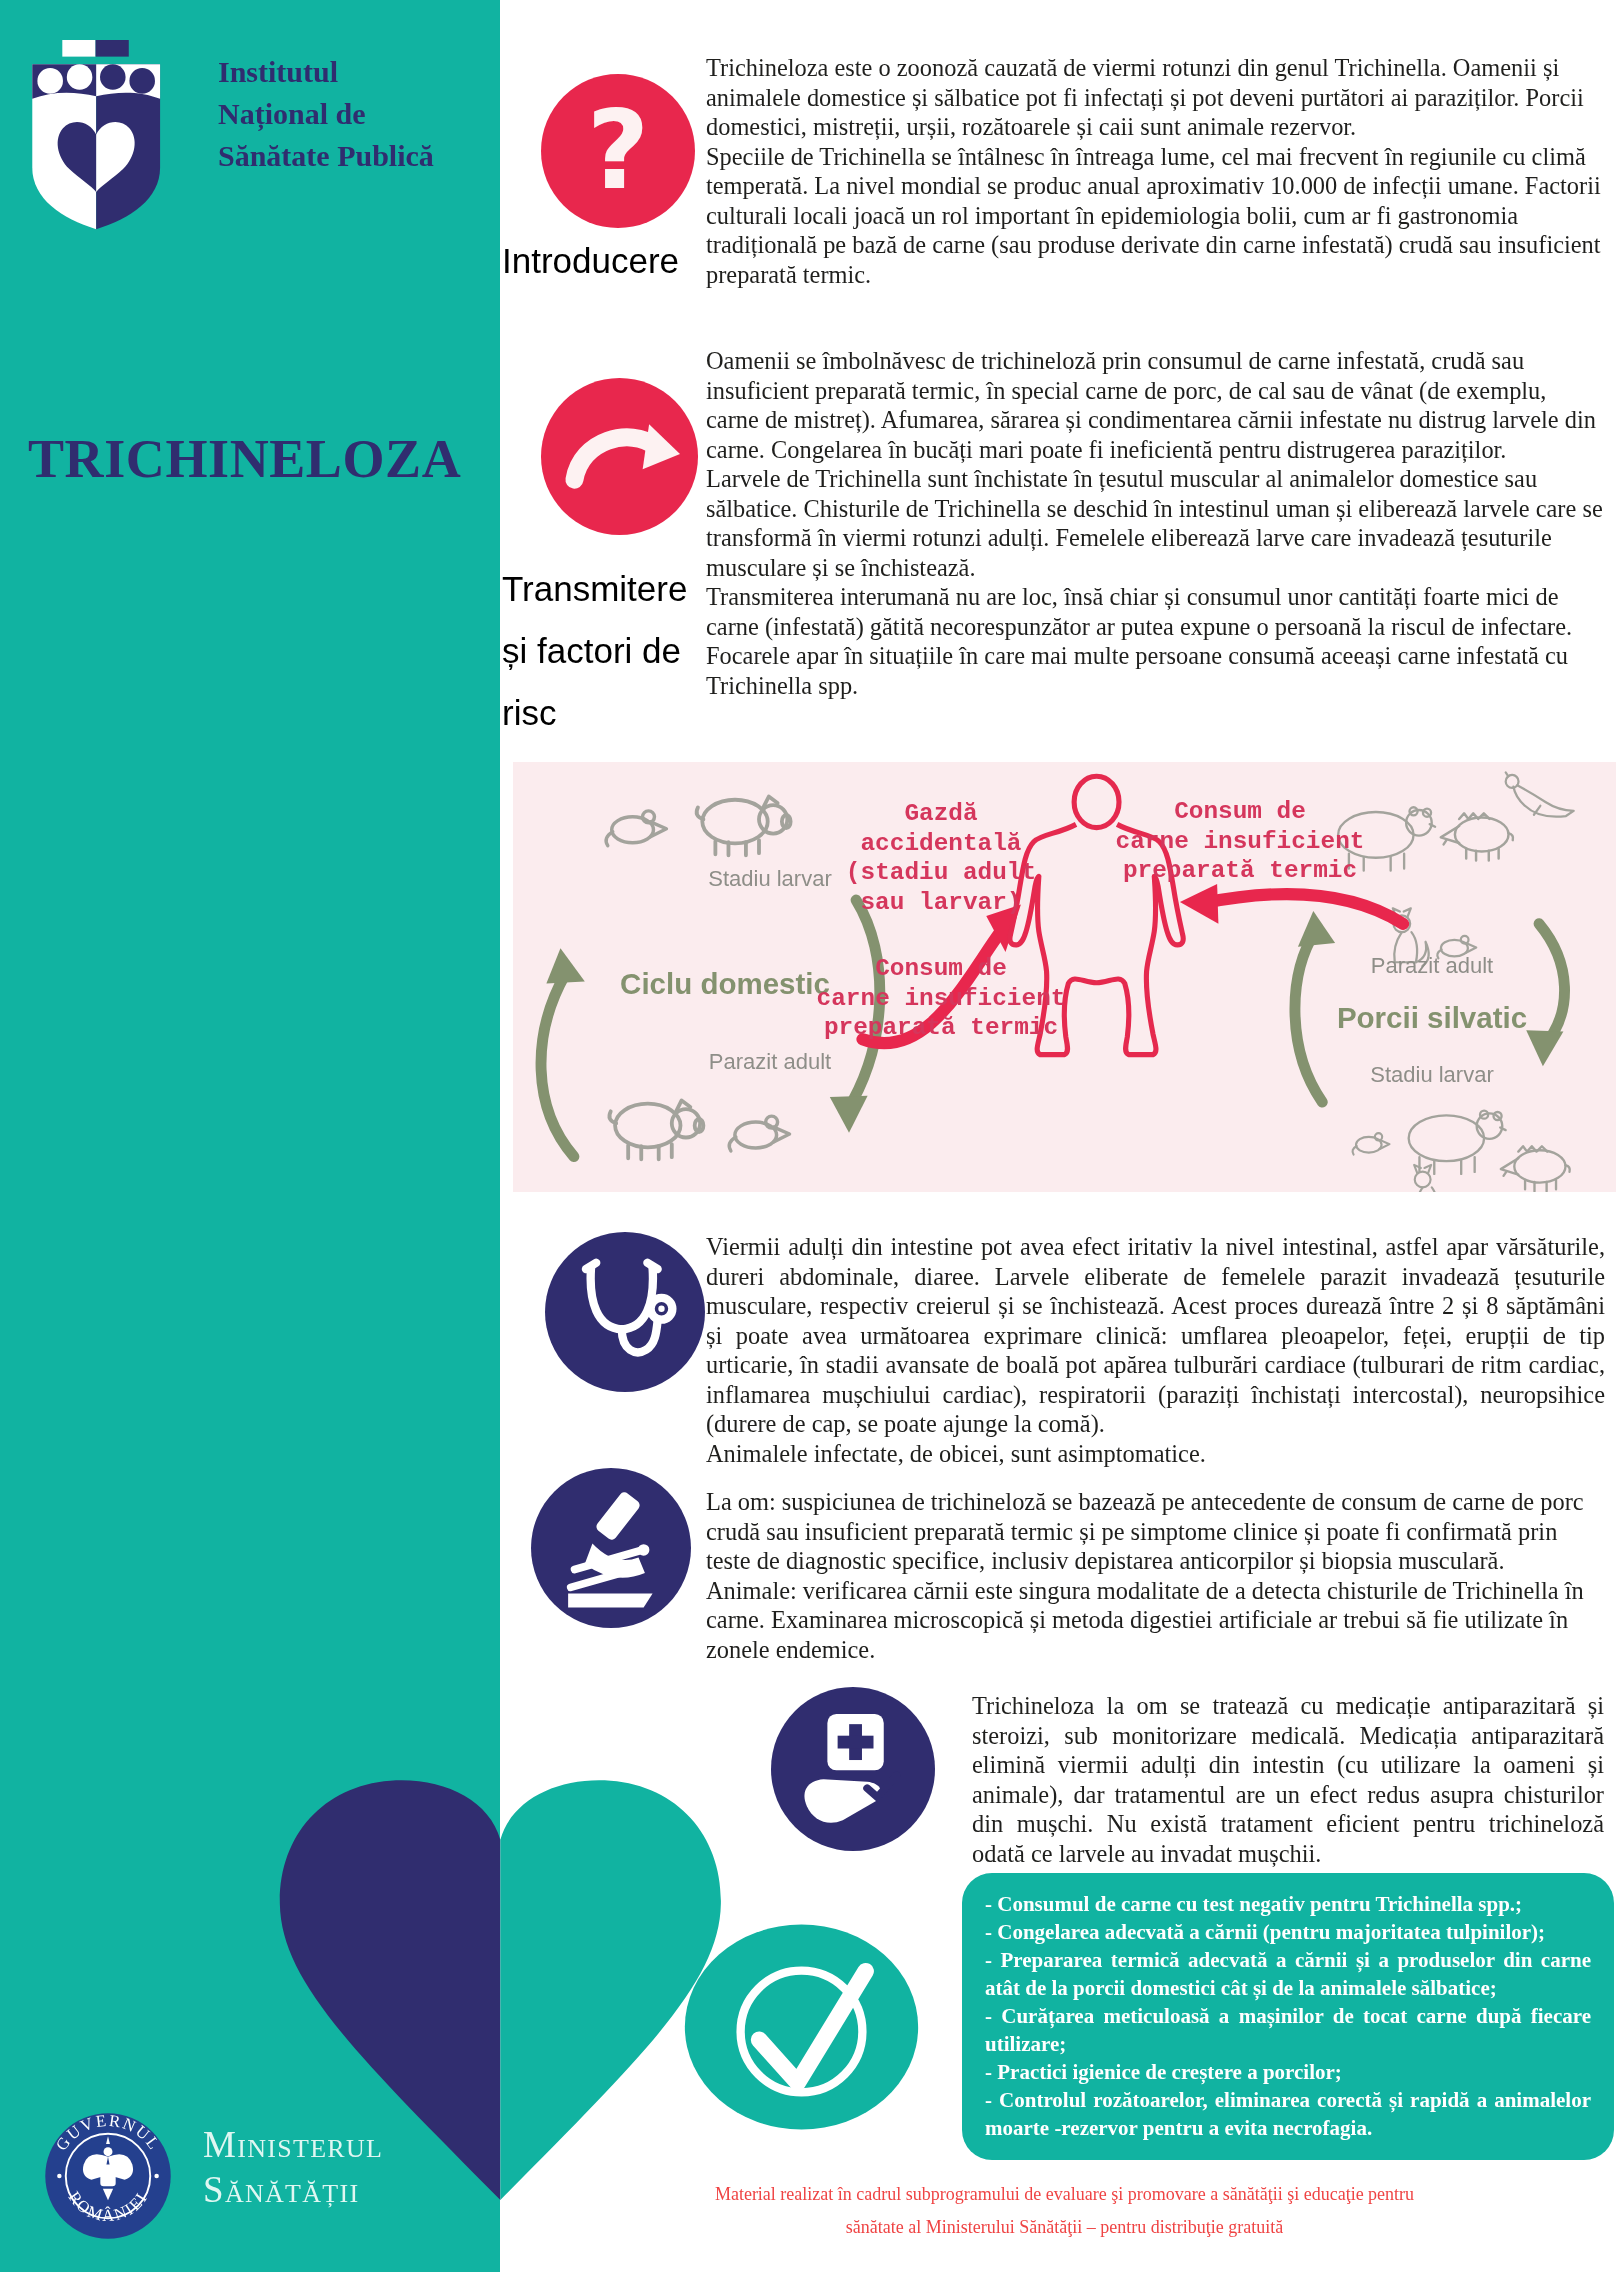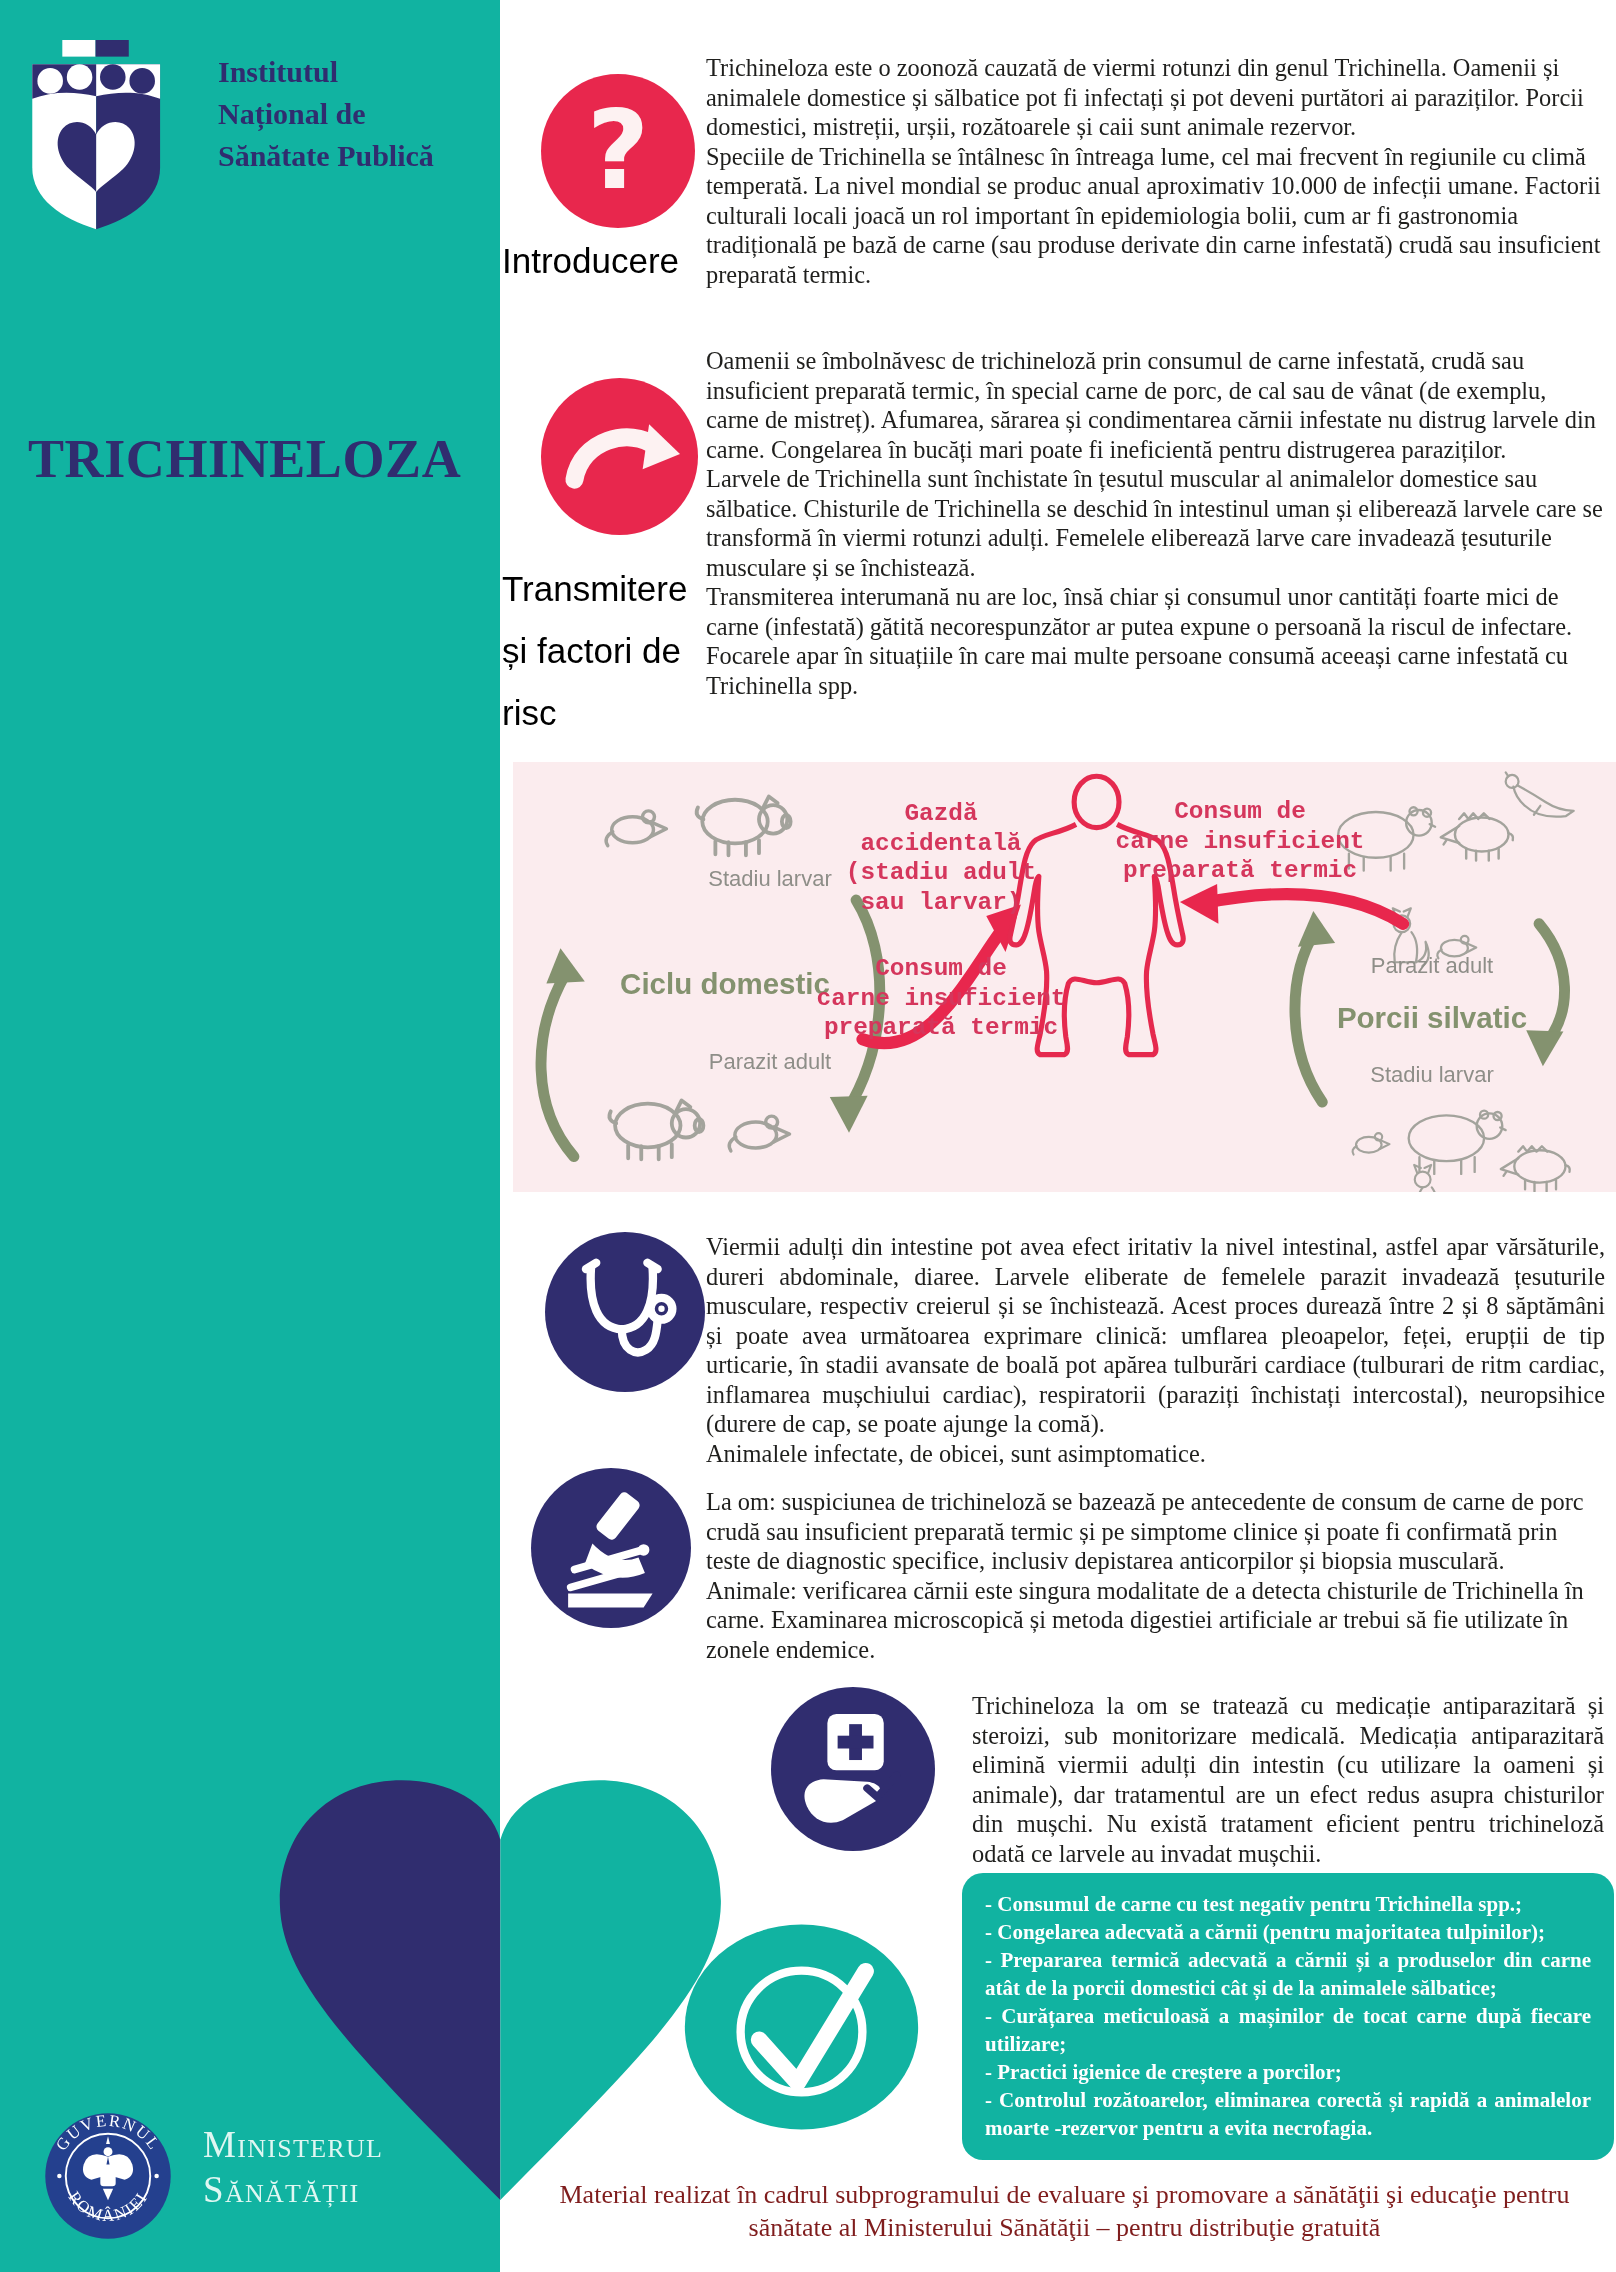--- a/index.html
+++ b/index.html
@@ -26,27 +26,27 @@
   .panel .dlabel{position:absolute;transform:translateX(-50%);color:#8e8e88;white-space:nowrap;
                  font-family:"Liberation Sans",sans-serif;font-size:22px;}
   .panel .dtitle{position:absolute;transform:translateX(-50%);color:#84926f;white-space:nowrap;
                  font-family:"Liberation Sans",sans-serif;font-size:29.5px;font-weight:bold;}
   .panel .dred{position:absolute;transform:translateX(-50%);color:#d5365c;text-align:center;
                font-family:Liberation Mono, monospace;font-size:24.4px;line-height:29.5px;font-weight:600;
                white-space:nowrap;}
   .dsvg{position:absolute;left:0;top:0;}
   
   .prevbox{position:absolute;left:962px;top:1873px;width:652px;height:287px;background:#11b3a1;
-           border-radius:21px;box-sizing:border-box;padding:16.7px 23px;}
+           border-radius:30px;box-sizing:border-box;padding:16.7px 23px;}
   .prevbox .item{color:#ffffff;font-size:21px;line-height:28px;font-weight:bold;text-align:justify;}
   
   .ministry{position:absolute;left:203px;top:2122px;color:#dff7f2;font-variant:small-caps;
             font-size:37px;line-height:45px;letter-spacing:1.3px;}
-  .footnote{position:absolute;left:513px;top:2178px;width:1103px;text-align:center;color:#7f1d1d;
-            font-size:26px;line-height:33px;}
+  .footnote{position:absolute;left:513px;top:2178px;width:1103px;text-align:center;color:#ef4444;
+            font-size:18px;line-height:33px;}
 </style>
 </head>
 <body>
 
 <div class="page">
 
   <div class="sidebar"></div>
   <div class="bottom-teal"></div>
 
   <svg class="abs" style="left:31px;top:37px" width="131" height="199" viewBox="0 0 205 310">

